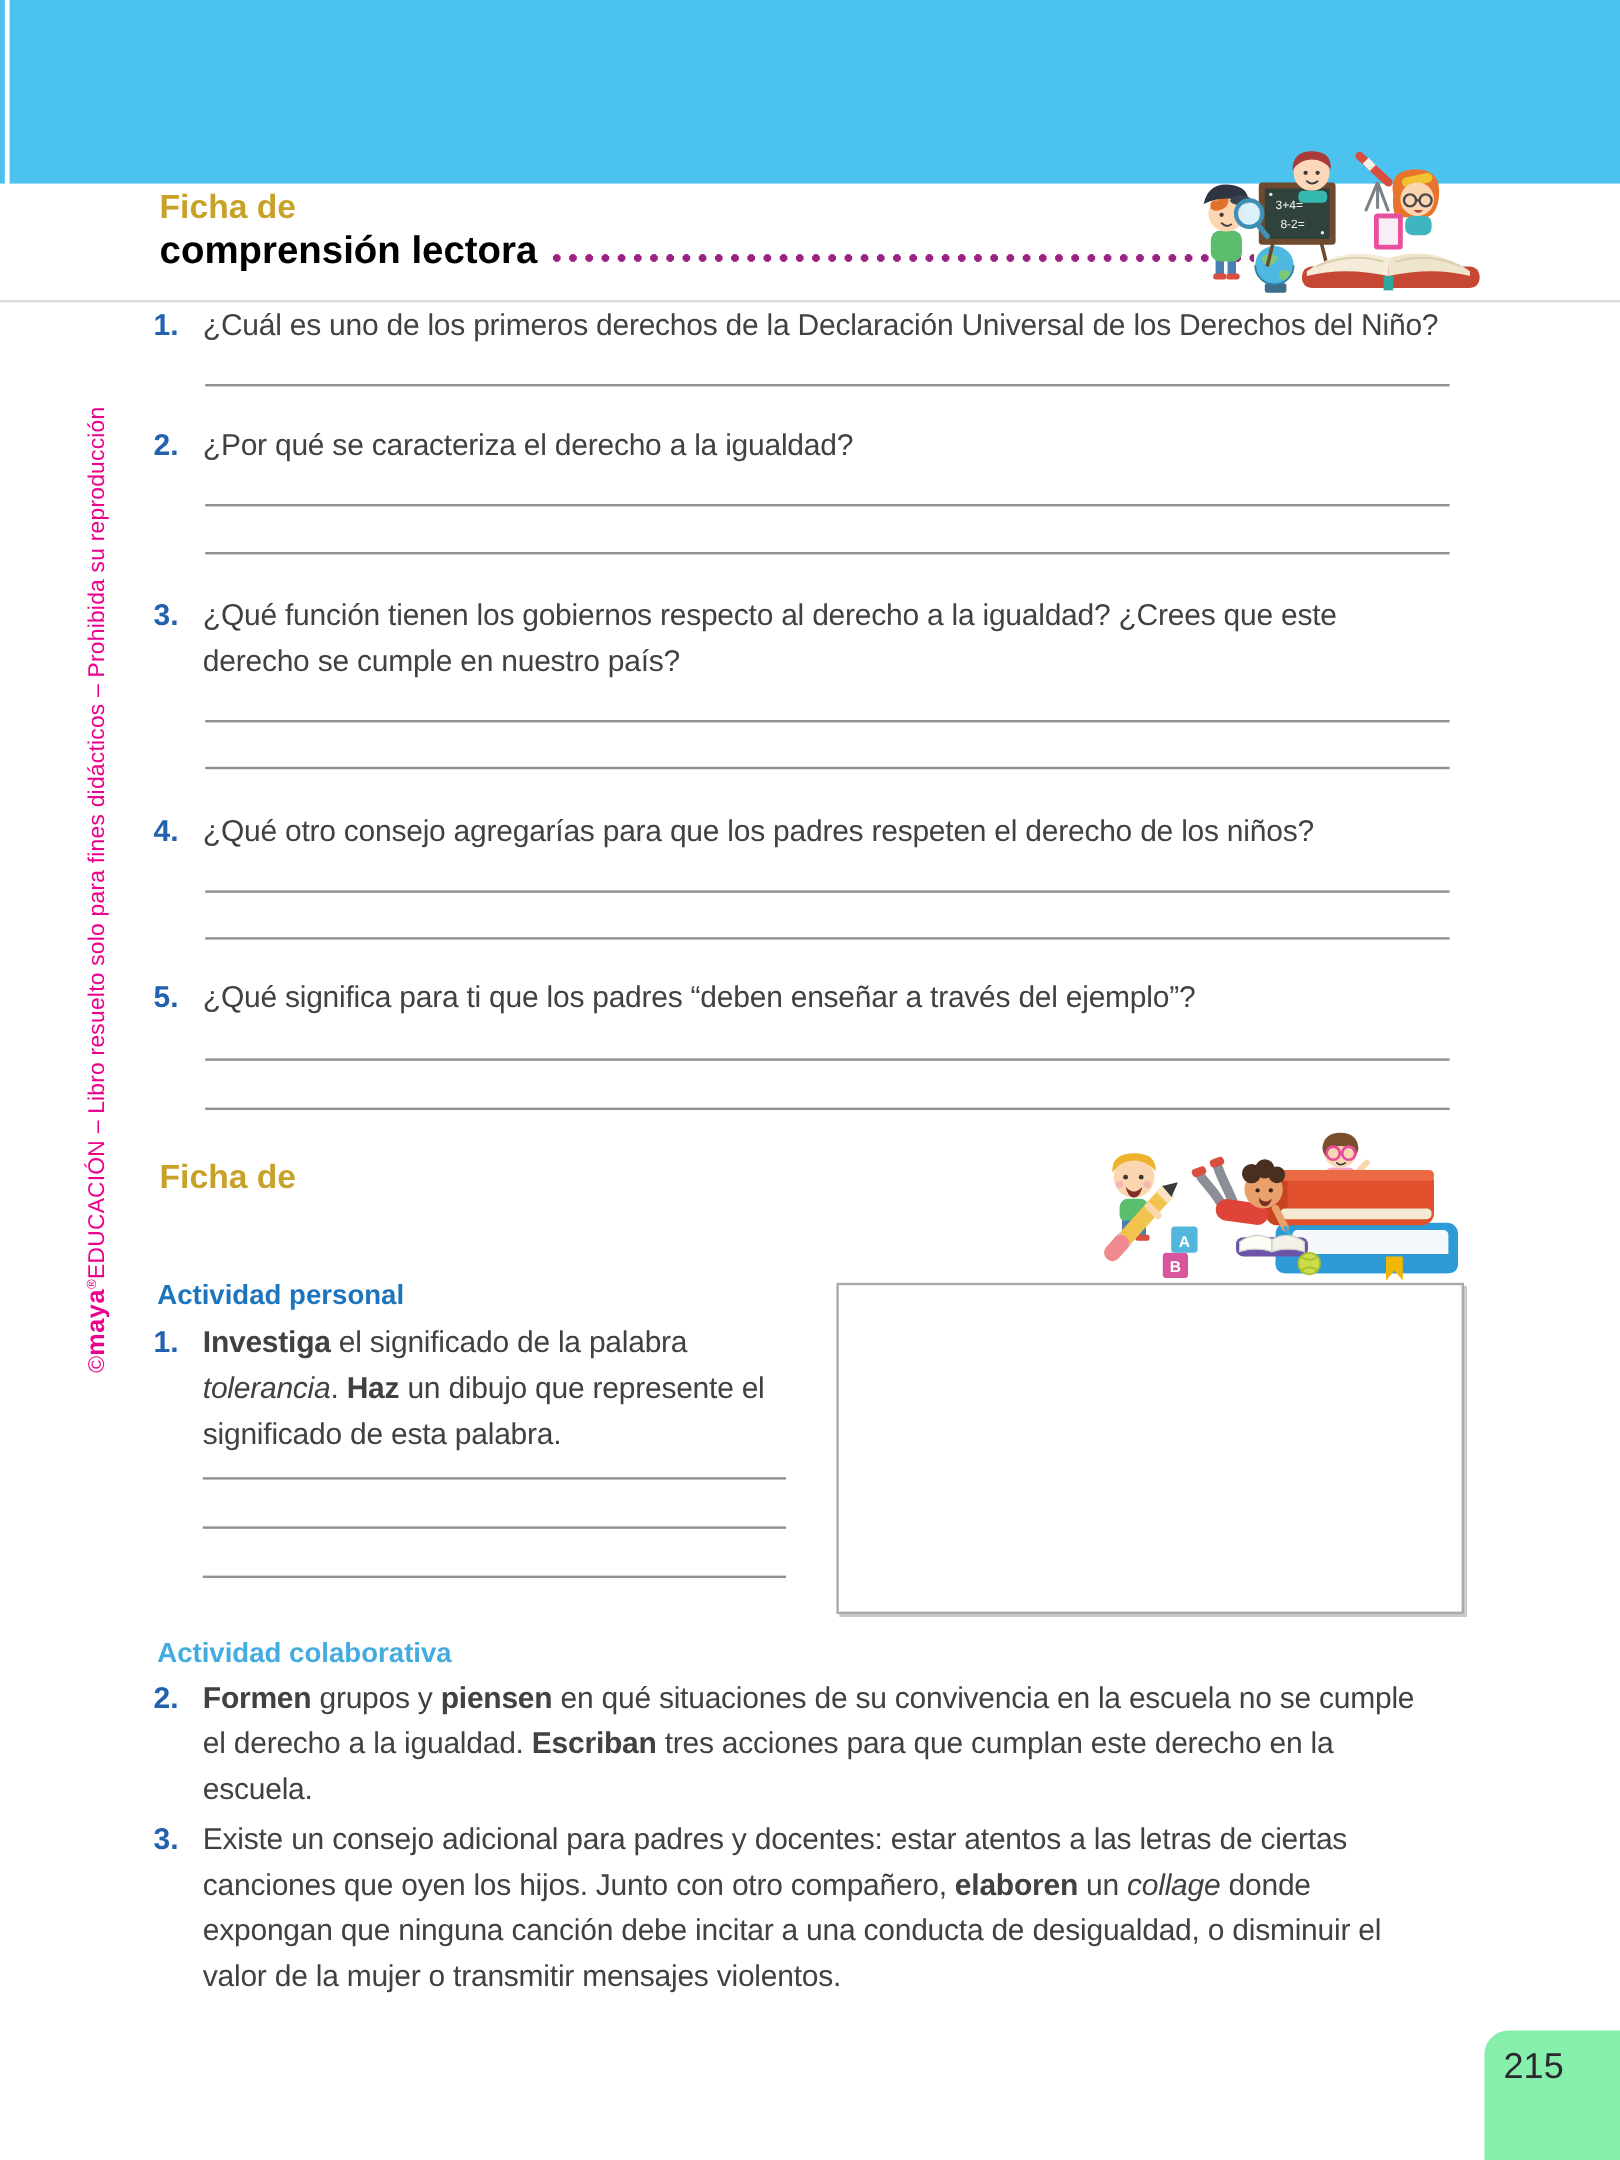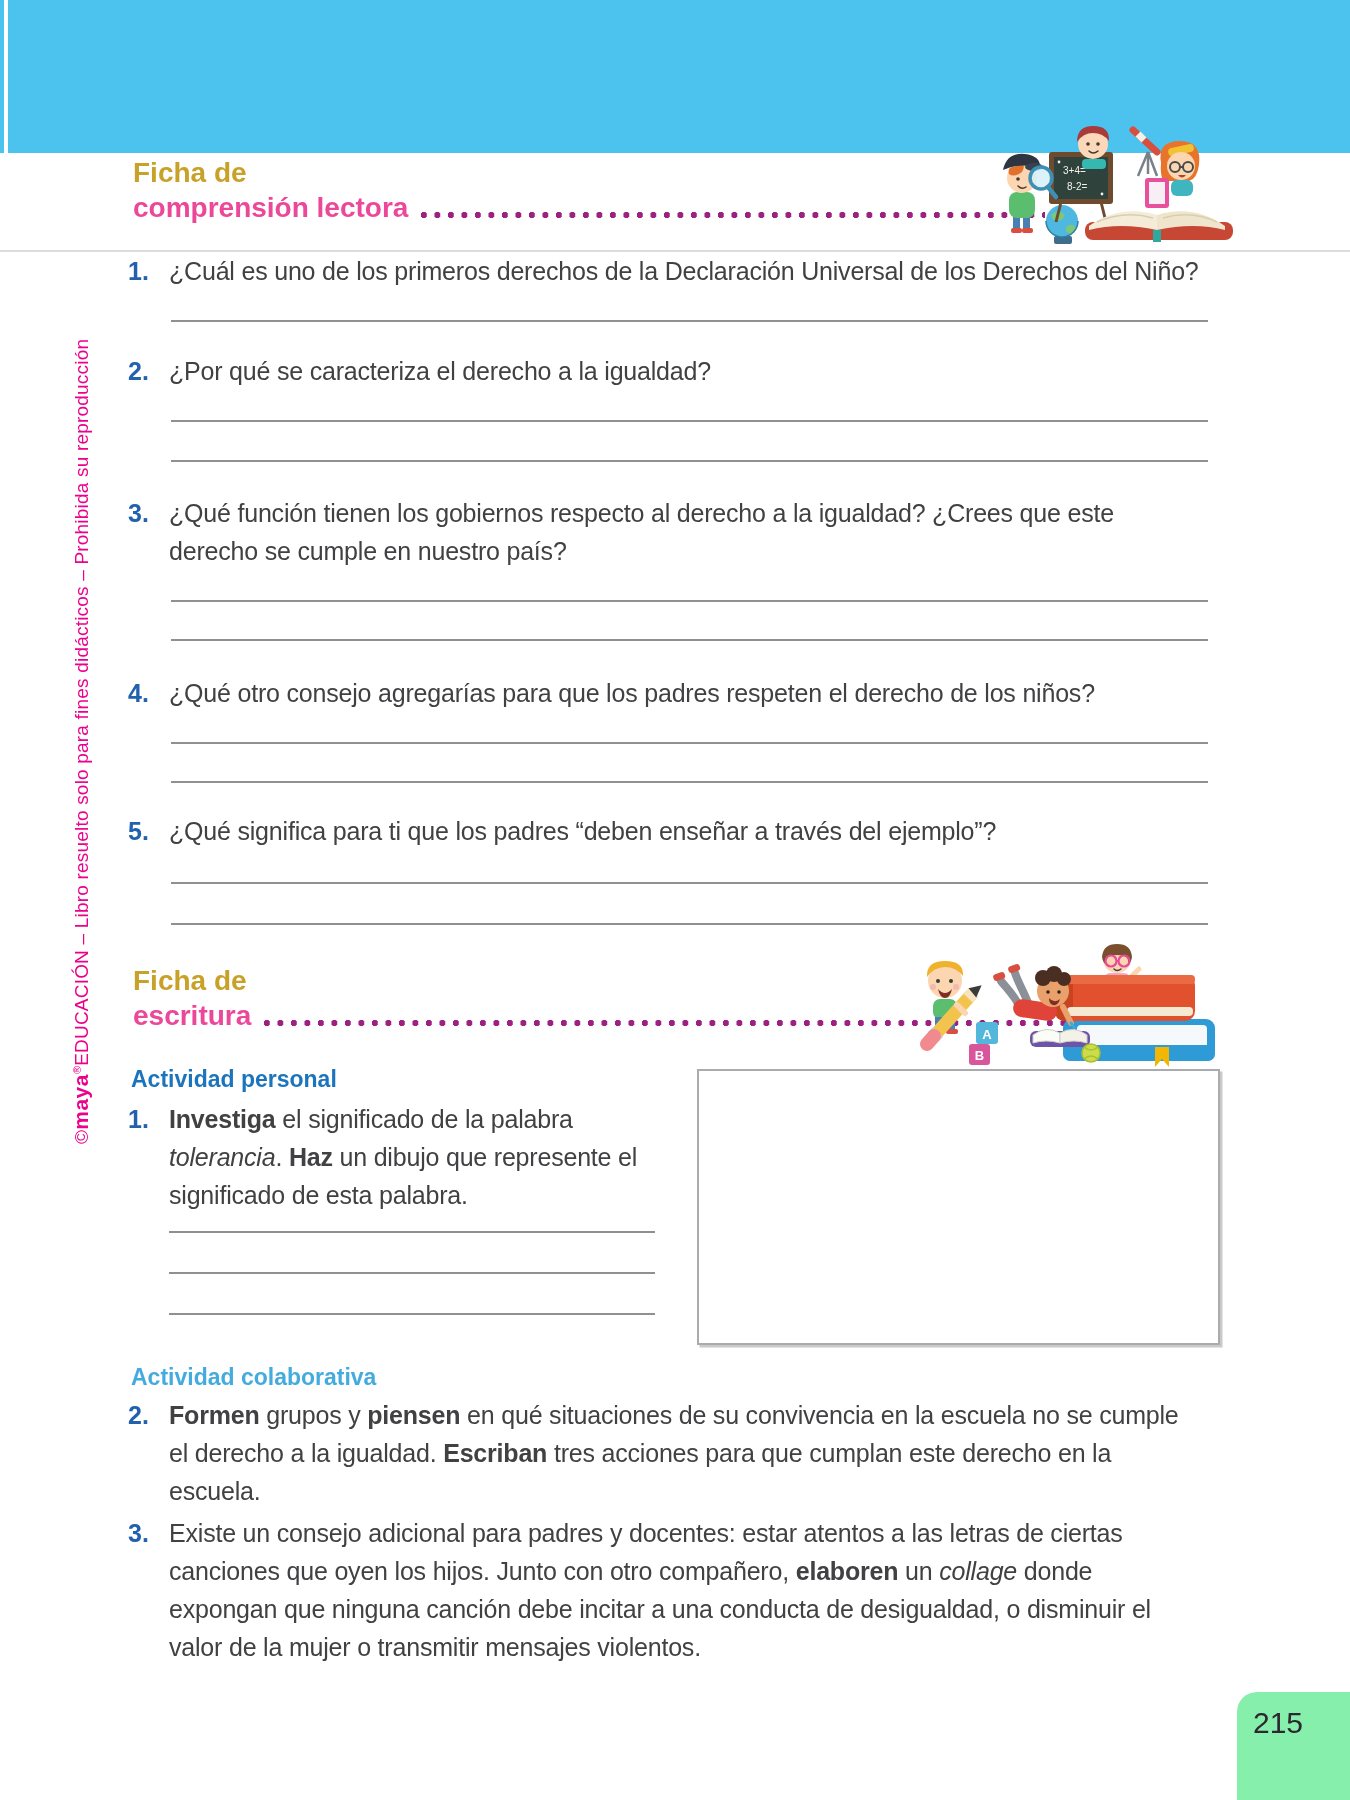--- a/index.html
+++ b/index.html
@@ -10,21 +10,21 @@
   }
 
   
   .edge-stripe { position:absolute; left:0; top:0; width:4px; height:153px; background:#4CC3EF; }
   .top-band   { position:absolute; left:8px; right:0; top:0; height:153px; background:#4CC3EF; }
 
   
   .section-header { position:absolute; left:133px; }
   .section-header .kicker { font-size:28px; font-weight:bold; color:#C8A128; line-height:34px; }
   .section-header .title-row { display:flex; align-items:flex-end; }
-  .section-header .title { font-size:28px; font-weight:bold; color:#ec4899; line-height:36px; white-space:nowrap; }
+  .section-header .title { font-size:32px; font-weight:bold; color:#000000; line-height:36px; white-space:nowrap; }
   .leader {
     flex:1; height:8px; margin:0 0 7px 12px;
     background:radial-gradient(circle 3.2px at 4px 4px, #9C2282 98%, transparent) 0 0 / 13.5px 8px repeat-x;
   }
   #reading-header { top:156px; width:912px; }
   #writing-header { top:964px; width:952px; }
 
   .header-rule { position:absolute; left:0; top:250px; width:1350px; height:2px; background:#DBDCDD; }
 
   
@@ -191,24 +191,20 @@
 
   <div class="q w-wide" style="top:812px;">
     <span class="qnum">5.</span>
     <div class="qtext">¿Qué significa para ti que los padres “deben enseñar a través del ejemplo”?</div>
   </div>
   <div class="ans" style="top:882px;"></div>
   <div class="ans" style="top:923px;"></div>
 
   <div class="section-header" id="writing-header">
     <div class="kicker">Ficha de</div>
-    <div class="title-row">
-      <span class="title">escritura</span>
-      <span class="leader"></span>
-    </div>
   </div>
 
   <svg class="illus" id="illus-writing" width="320" height="125" viewBox="0 0 320 125">
 
     <g>
       <rect x="158" y="76" width="152" height="42" rx="9" fill="#2E9AD6"></rect>
       <rect x="172" y="82" width="130" height="24" rx="4" fill="#F5F9FC"></rect>
       <rect x="158" y="102" width="152" height="16" rx="7" fill="#2E9AD6"></rect>
       <polygon points="250,104 264,104 264,124 257,116 250,124" fill="#F2B705"></polygon>
     </g>

